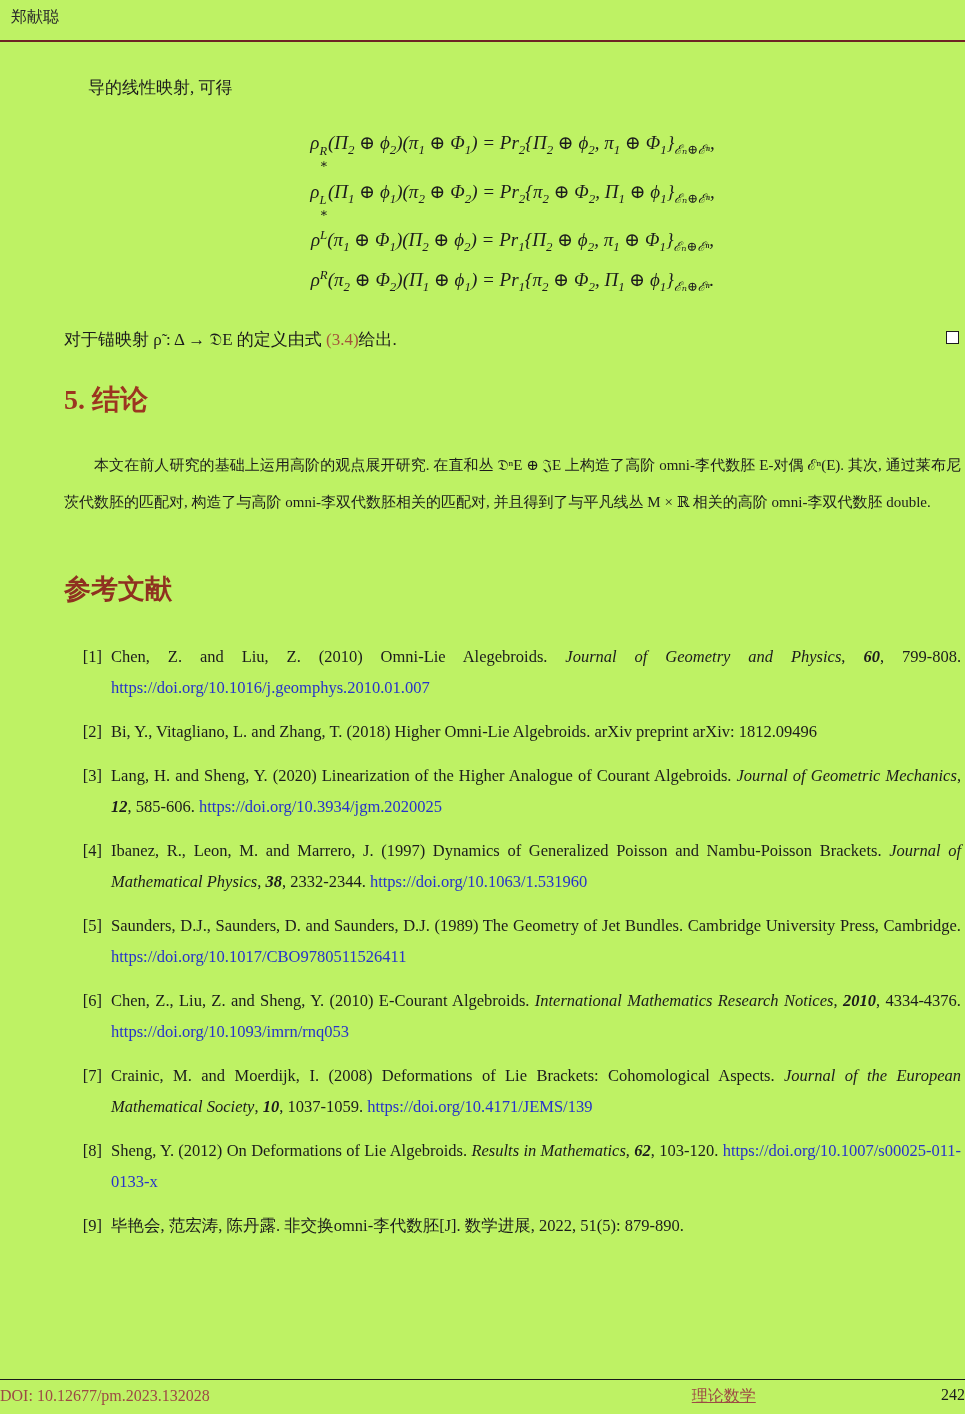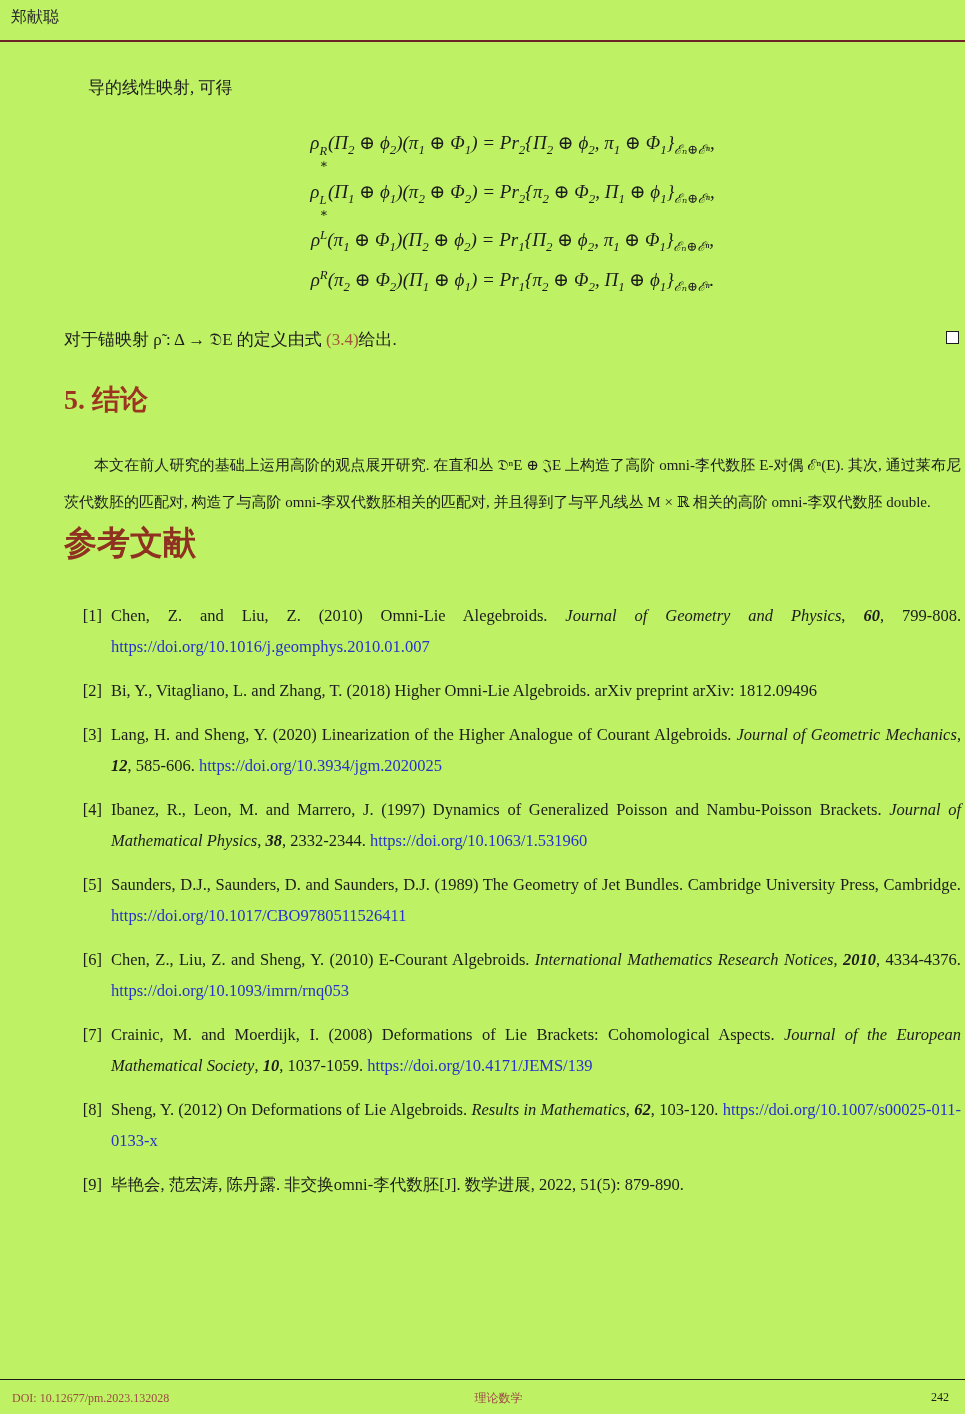--- a/index.html
+++ b/index.html
@@ -69,21 +69,22 @@
     background: #ffffff;
   }
   
   .section-heading {
     margin-top: 30px;
     font-size: 28px;
     font-weight: bold;
     color: #9c3520;
   }
   .refs-heading {
-    font-size: 33px;
+    margin-top: 50px;
+    font-size: 27px;
     font-weight: bold;
     color: #8f3120;
   }
   
   .conclusion {
     margin-top: 28px;
     font-size: 15px;
     line-height: 37px;
     text-align: justify;
     text-indent: 2em;
@@ -112,30 +113,30 @@
   }
   
   .footer-rule {
     position: absolute;
     left: 0; right: 0;
     bottom: 34px;
     border-top: 1.5px solid #1a1a1a;
   }
   .footer {
     position: absolute;
-    left: 0; right: 16px;
+    left: 0; right: 0;
     bottom: 7px;
     display: flex;
     align-items: baseline;
-    font-size: 12px;
-    padding: 0 12px;
+    font-size: 16px;
+    padding: 0 0;
   }
   .footer-doi { flex: 1; color: #9d4a45; text-decoration: none; }
   .footer-page { flex: 0 0 auto; color: #1c1c1c; position: absolute; left: 0; right: 0; text-align: right; }
-  .footer-journal { flex: 1; text-align: left; color: #9d4a45; }
+  .footer-journal { flex: 1; text-align: center; color: #9d4a45; text-decoration: underline; }
 </style>
 </head>
 <body>
 
 <div class="page">
 
   <div class="header-author">郑献聪</div>
   <div class="header-rule"></div>
 
   <div class="main">

